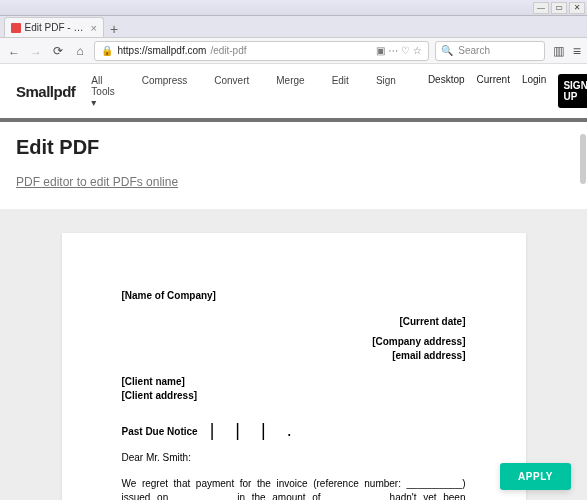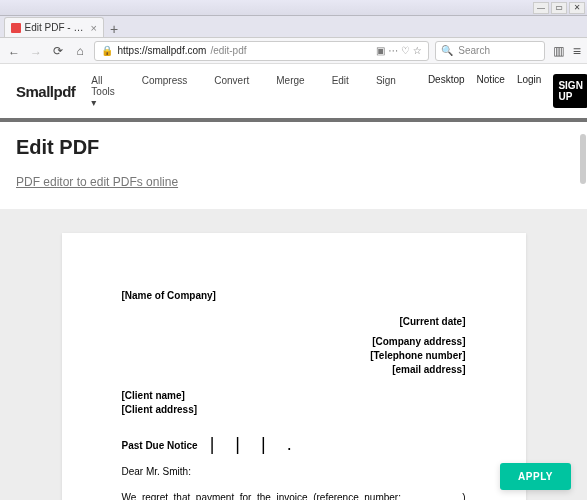--- a/index.html
+++ b/index.html
@@ -102,38 +102,37 @@
       <span>All Tools ▾</span>
       <span>Compress</span>
       <span>Convert</span>
       <span>Merge</span>
       <span>Edit</span>
       <span>Sign</span>
     </div>
     <span class="spacer"></span>
     <div class="right-menu">
       <span>Desktop</span>
-      <span>Notice</span>
+      <span>Current</span>
       <span>Login</span>
       <span class="signup">SIGN UP</span>
     </div>
   </div>
 
   <div class="hero">
     <h1>Edit PDF</h1>
     <p>PDF editor to edit PDFs online</p>
   </div>
 
   <div class="editor-area">
     <div class="doc">
       <div class="block bold">[Name of Company]</div>
       <div class="rt bold">[Current date]</div>
       <div class="block rt bold" style="margin-top:6px;">
         <div>[Company address]</div>
-        <div>[Telephone number]</div>
         <div>[email address]</div>
       </div>
       <div class="block bold">
         <div>[Client name]</div>
         <div>[Client address]</div>
       </div>
       <div class="row block" style="margin-top:22px;">
         <span class="pnd">Past Due Notice</span>
         <span class="cursor-marks">| | | .</span>
       </div>

